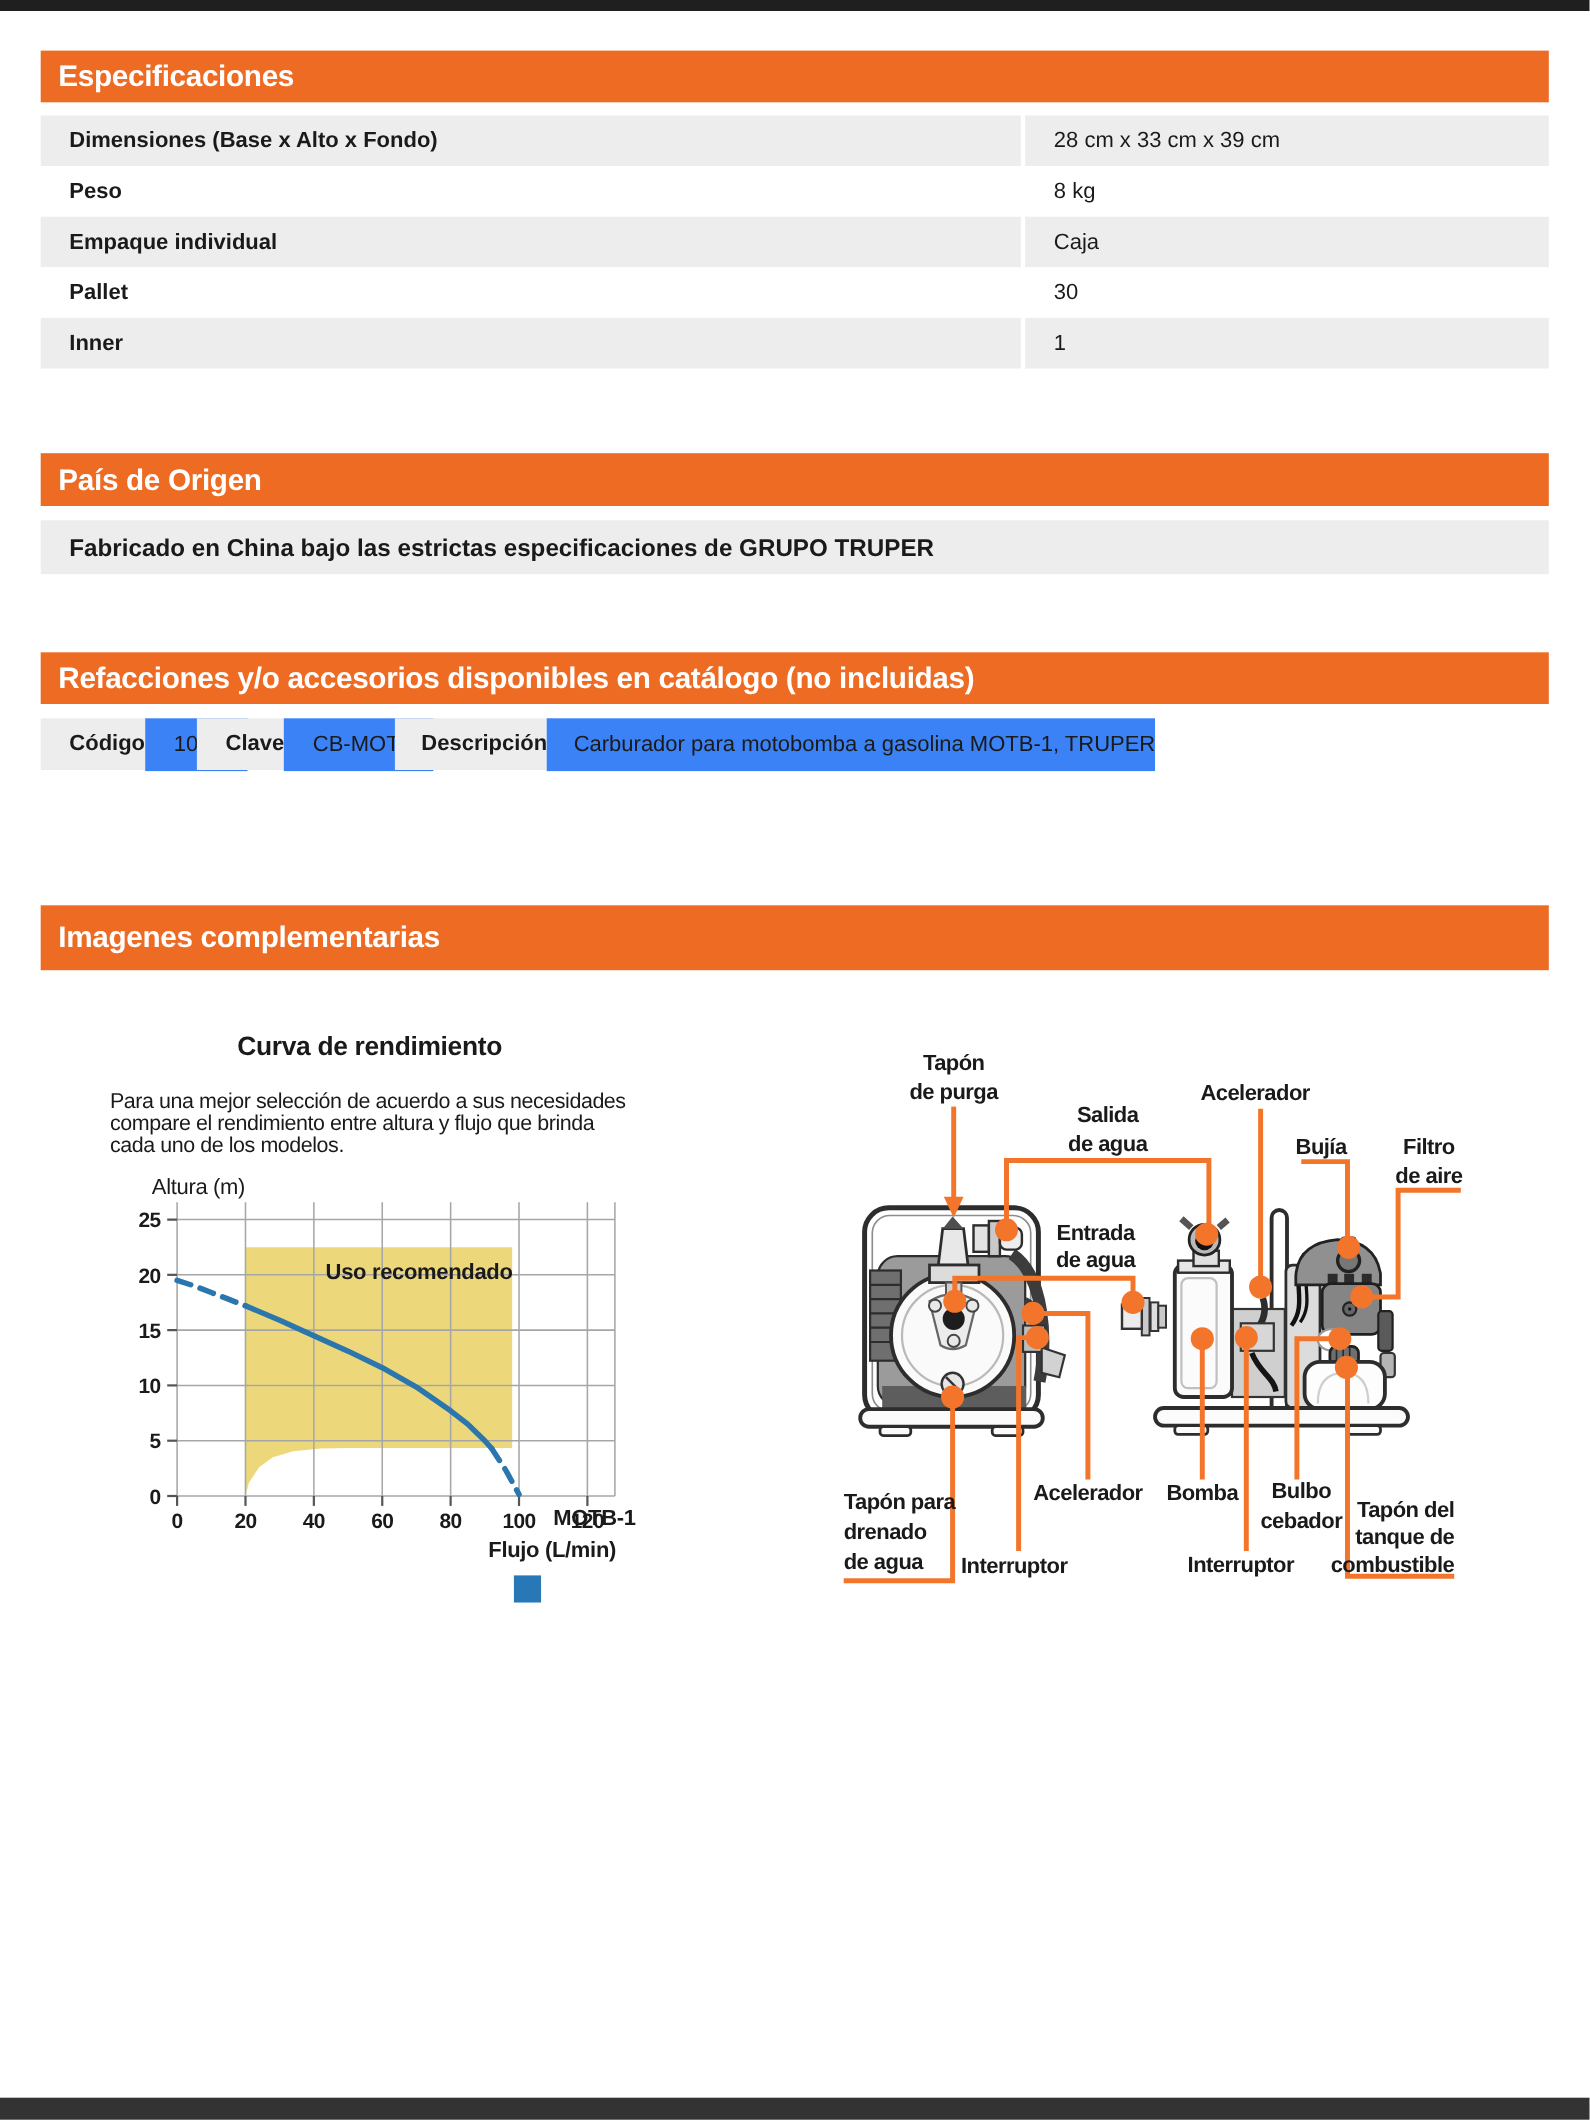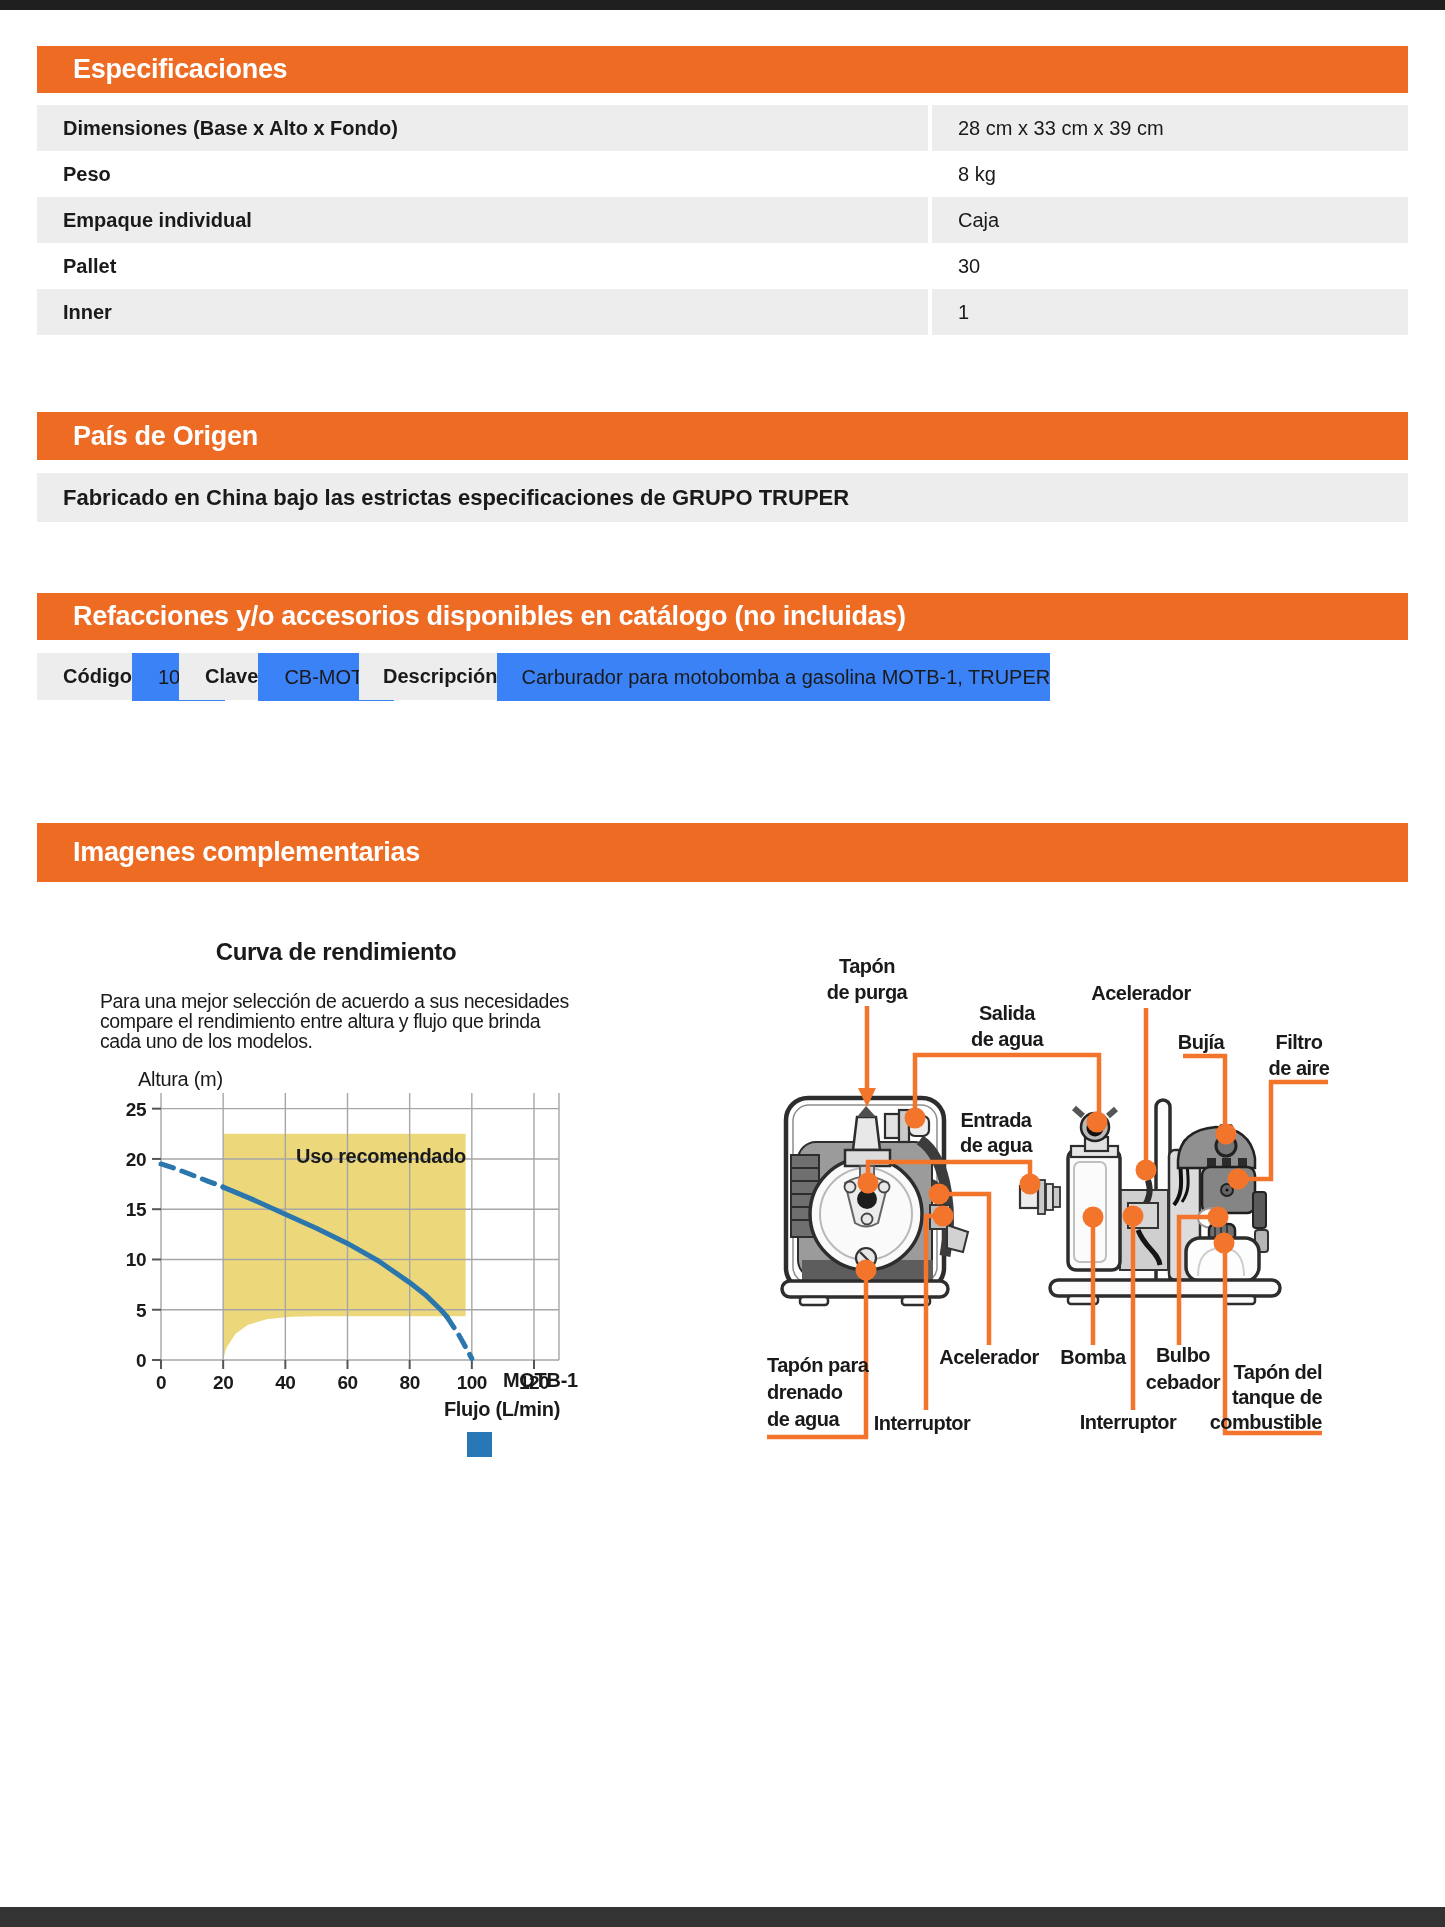--- a/index.html
+++ b/index.html
@@ -5,21 +5,21 @@
   html,body{margin:0;padding:0;}
   body{width:1445px;height:1927px;position:relative;background:#ffffff;
        font-family:"Liberation Sans",sans-serif;color:#1a1a1a;overflow:hidden;}
   .abs{position:absolute;}
   
   .bar-top{left:0;top:0;width:1445px;height:10px;background:#1f1f1f;}
   .bar-bottom{left:0;top:1907px;width:1445px;height:20px;background:#333333;}
   
   .sec-hdr{left:37px;width:1371px;background:#ee6b23;display:flex;align-items:center;}
   .sec-hdr span{color:#ffffff;font-weight:700;font-size:27px;letter-spacing:-0.3px;padding-left:16px;
-                white-space:nowrap;margin-left:20px;}
+                white-space:nowrap;}
   .hdr1{top:46px;height:47px;}
   .hdr2{top:412px;height:48px;}
   .hdr3{top:593px;height:47px;}
   .hdr4{top:823px;height:59px;}
   
   .spec-row{left:37px;width:1371px;height:46px;display:flex;font-size:20px;}
   .spec-row .cell{display:flex;align-items:center;height:100%;}
   .spec-row .lbl{width:865px;padding-left:26px;font-weight:700;}
   .spec-row .val{width:450px;padding-left:26px;margin-left:4px;}
   .row-gray .cell{background:#ededed;}

